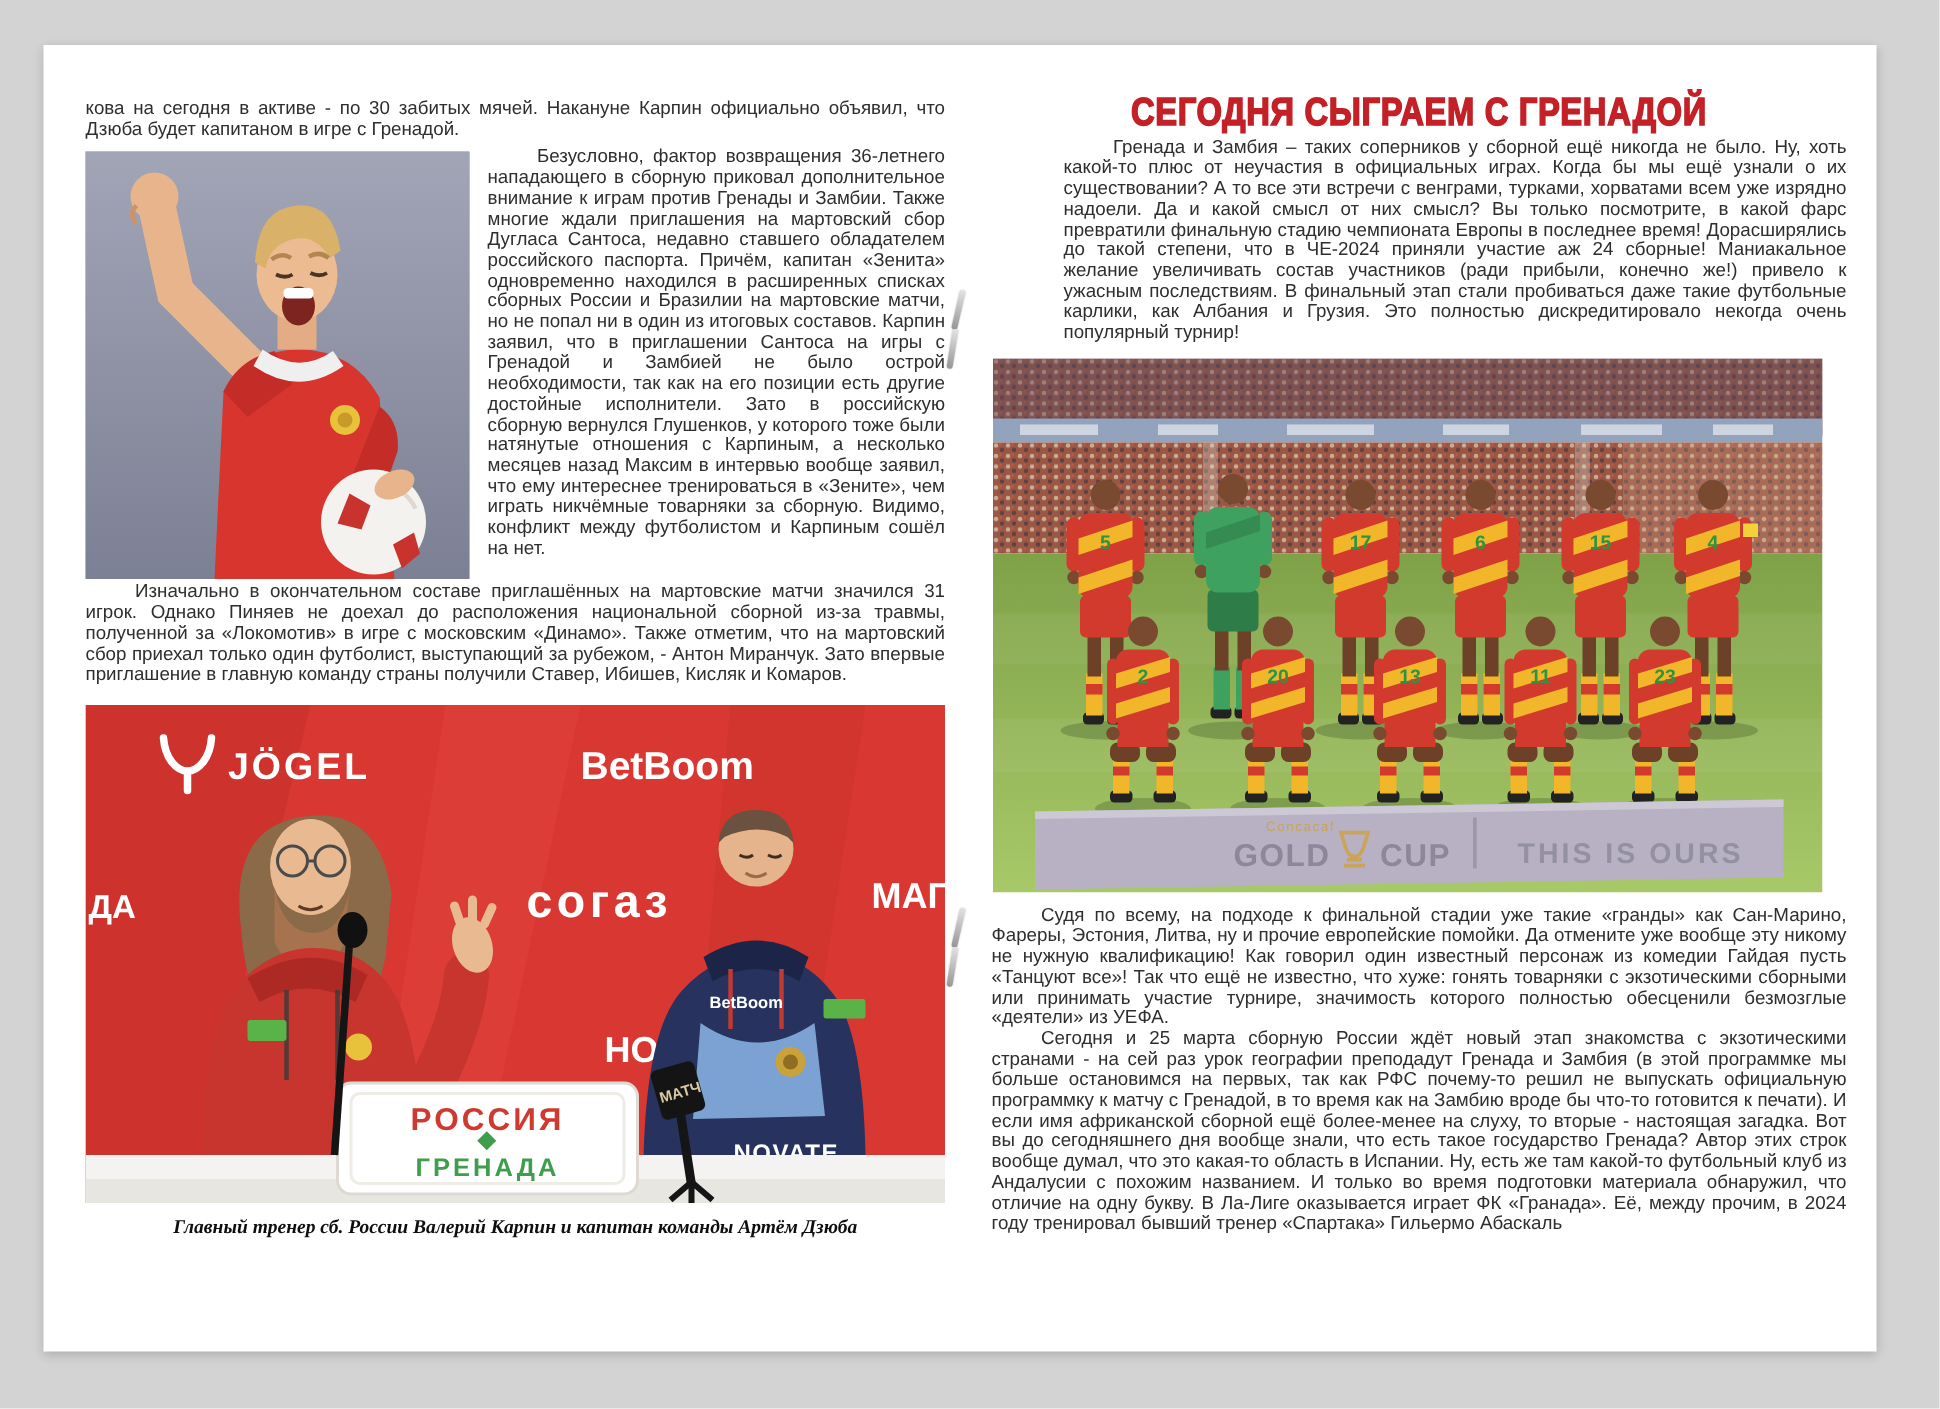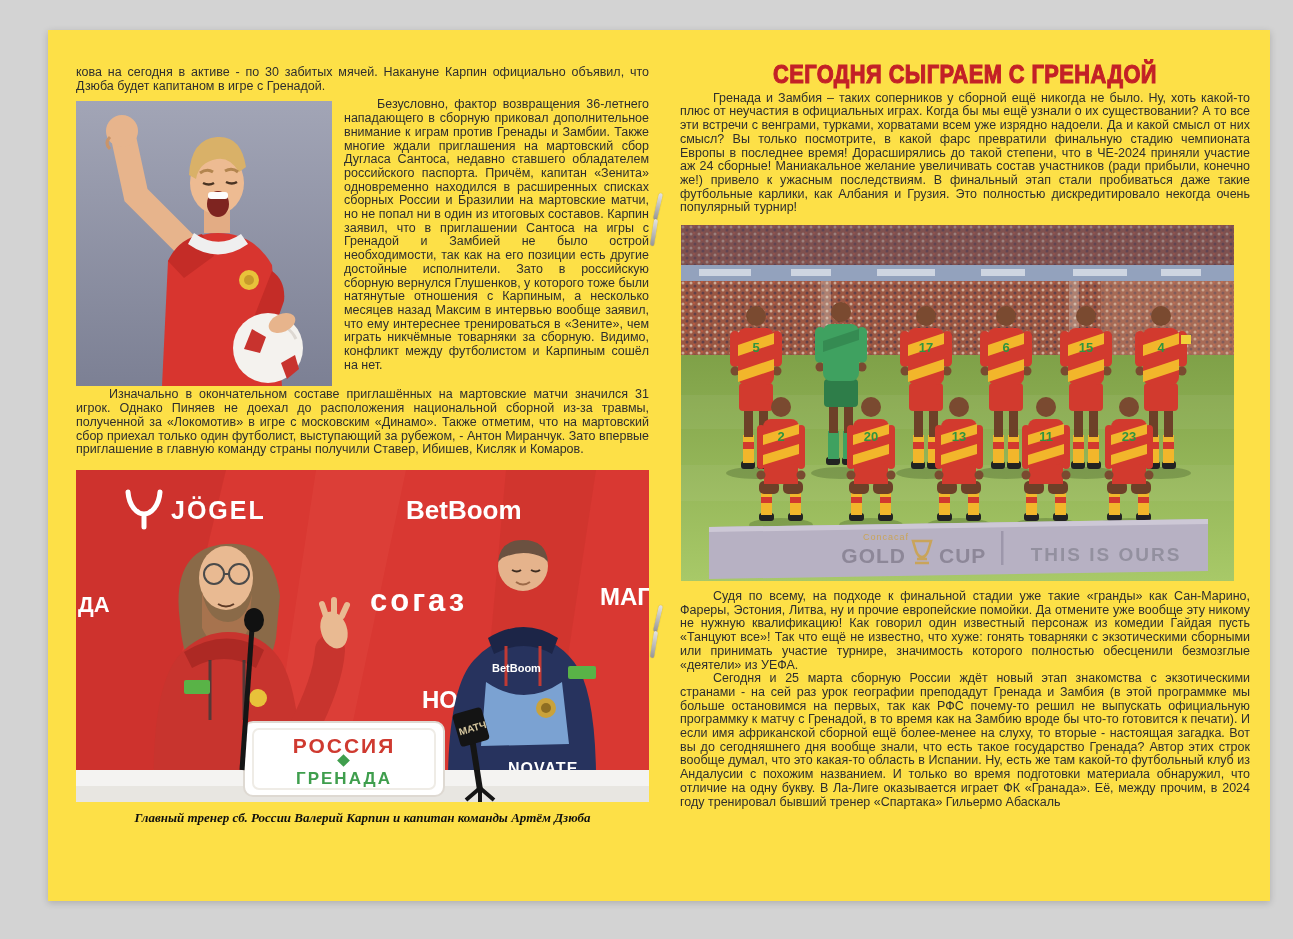--- a/index.html
+++ b/index.html
@@ -1,22 +1,22 @@
 <!DOCTYPE html>
 <html lang="ru"><head>
 <meta charset="utf-8">
 <style>
   html,body{margin:0;padding:0;}
   body{
     width:1293px;height:939px;background:#d3d3d3;
     font-family:"Liberation Sans",sans-serif;position:relative;overflow:hidden;
   }
   .spread{
-    position:absolute;left:48px;top:30px;width:1222px;height:871px;
-    background:#fde047;box-shadow:0 2px 7px rgba(0,0,0,.18);
+    position:absolute;left:29px;top:30px;width:1222px;height:871px;
+    background:#ffffff;box-shadow:0 2px 7px rgba(0,0,0,.18);
   }
   .col{position:absolute;top:36px;font-size:12.5px;line-height:13.7px;color:#2e2e2e;text-align:justify;}
   .col-left{left:28px;width:573px;}
   .col-right{left:632px;width:570px;}
   p{margin:0;}
   .intro{margin-bottom:5px;}
   .indent{text-indent:33px;}
   .clear{clear:both;}
   .photo-player{float:left;width:256px;height:285px;margin:3px 12px 2px 0;background:#8d90a3;}
   svg{display:block;overflow:hidden;}
@@ -26,21 +26,21 @@
     font-family:"Liberation Serif",serif;font-weight:bold;font-style:italic;
     font-size:13px;color:#0e0e0e;
   }
   .title{
     margin:2px 0 10px;text-align:center;color:#c32127;white-space:nowrap;
     font-size:26px;font-weight:bold;letter-spacing:.5px;
     -webkit-text-stroke:1.1px #c32127;
     transform:scaleX(.84);transform-origin:50% 50%;
   }
   .team-photo{width:553px;height:356px;margin:10px 0 9px 1px;}
-  .rp1{margin-top:2px;}
+  .rp1{margin-top:2px;margin-left:48px;}
   .staple{position:absolute;left:602px;width:14px;height:56px;}
   .st1{top:163px;} .st2{top:575px;}
   .staple i{
     position:absolute;display:block;width:4px;height:27px;border-radius:2px;
     background:linear-gradient(180deg,#e3e3e3,#969696);
     box-shadow:0 0 1px rgba(0,0,0,.35);
   }
   .staple i:first-child{left:6px;top:0;transform:rotate(13deg);}
   .staple i:last-child{left:2px;top:26px;transform:rotate(9deg);}
   svg text{font-family:"Liberation Sans",sans-serif;}

